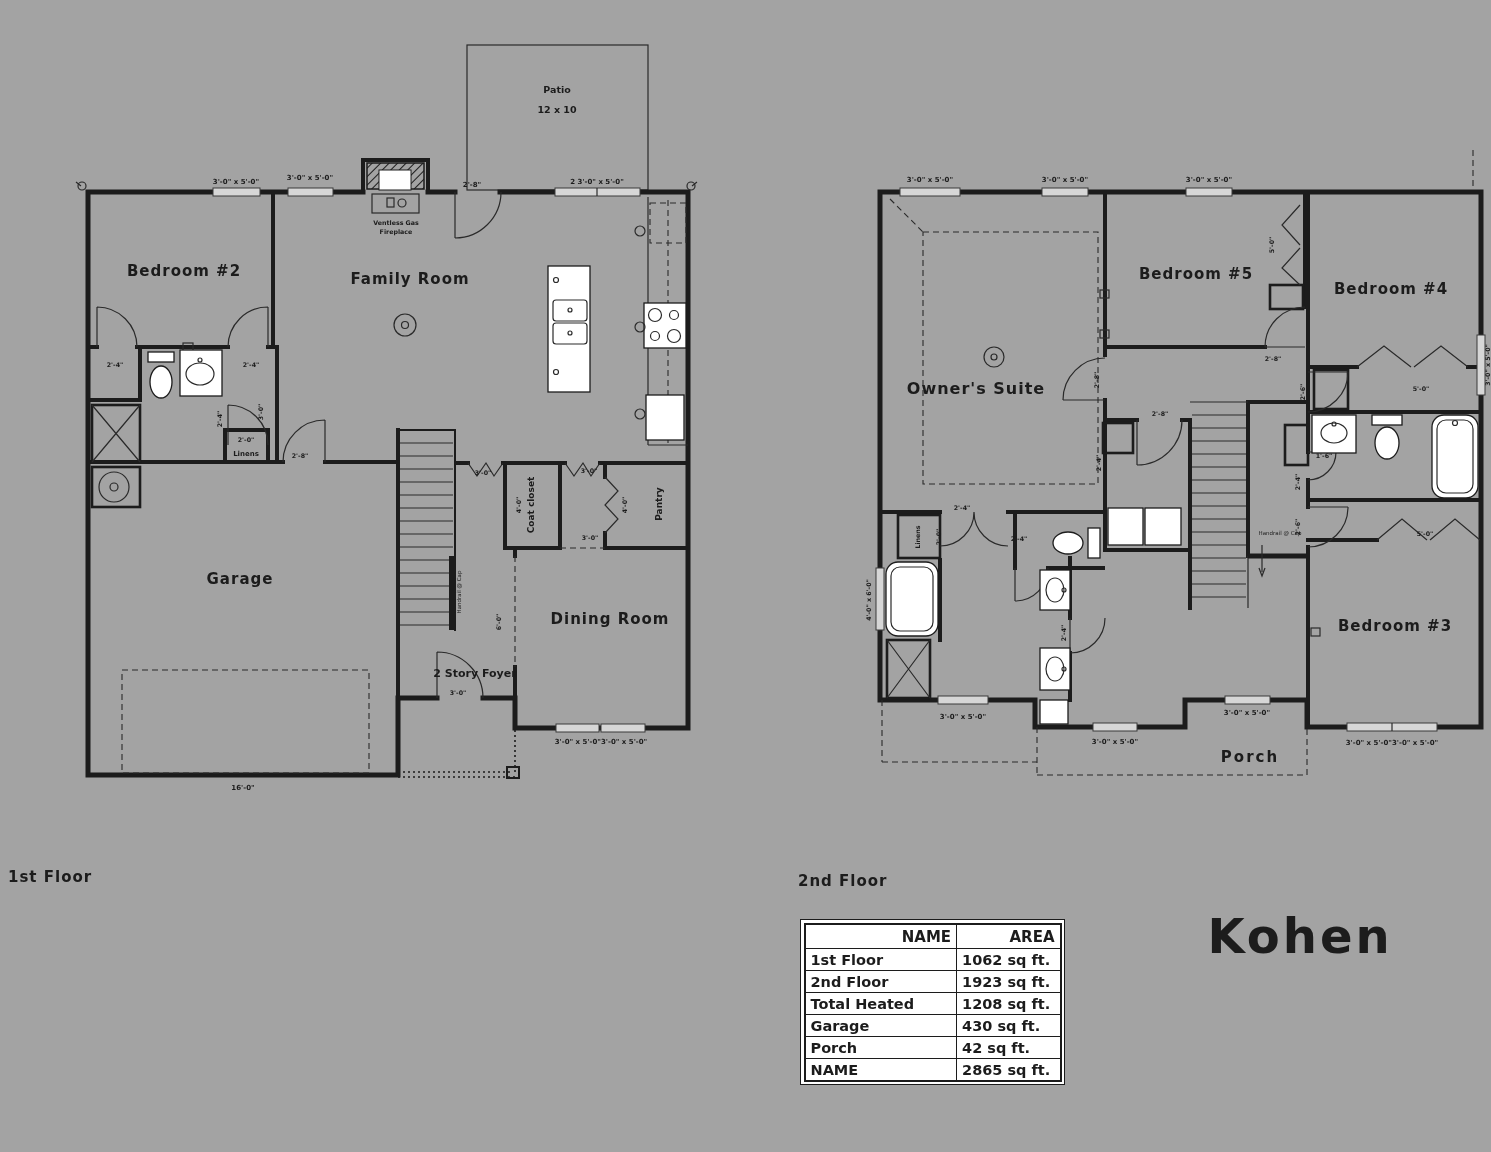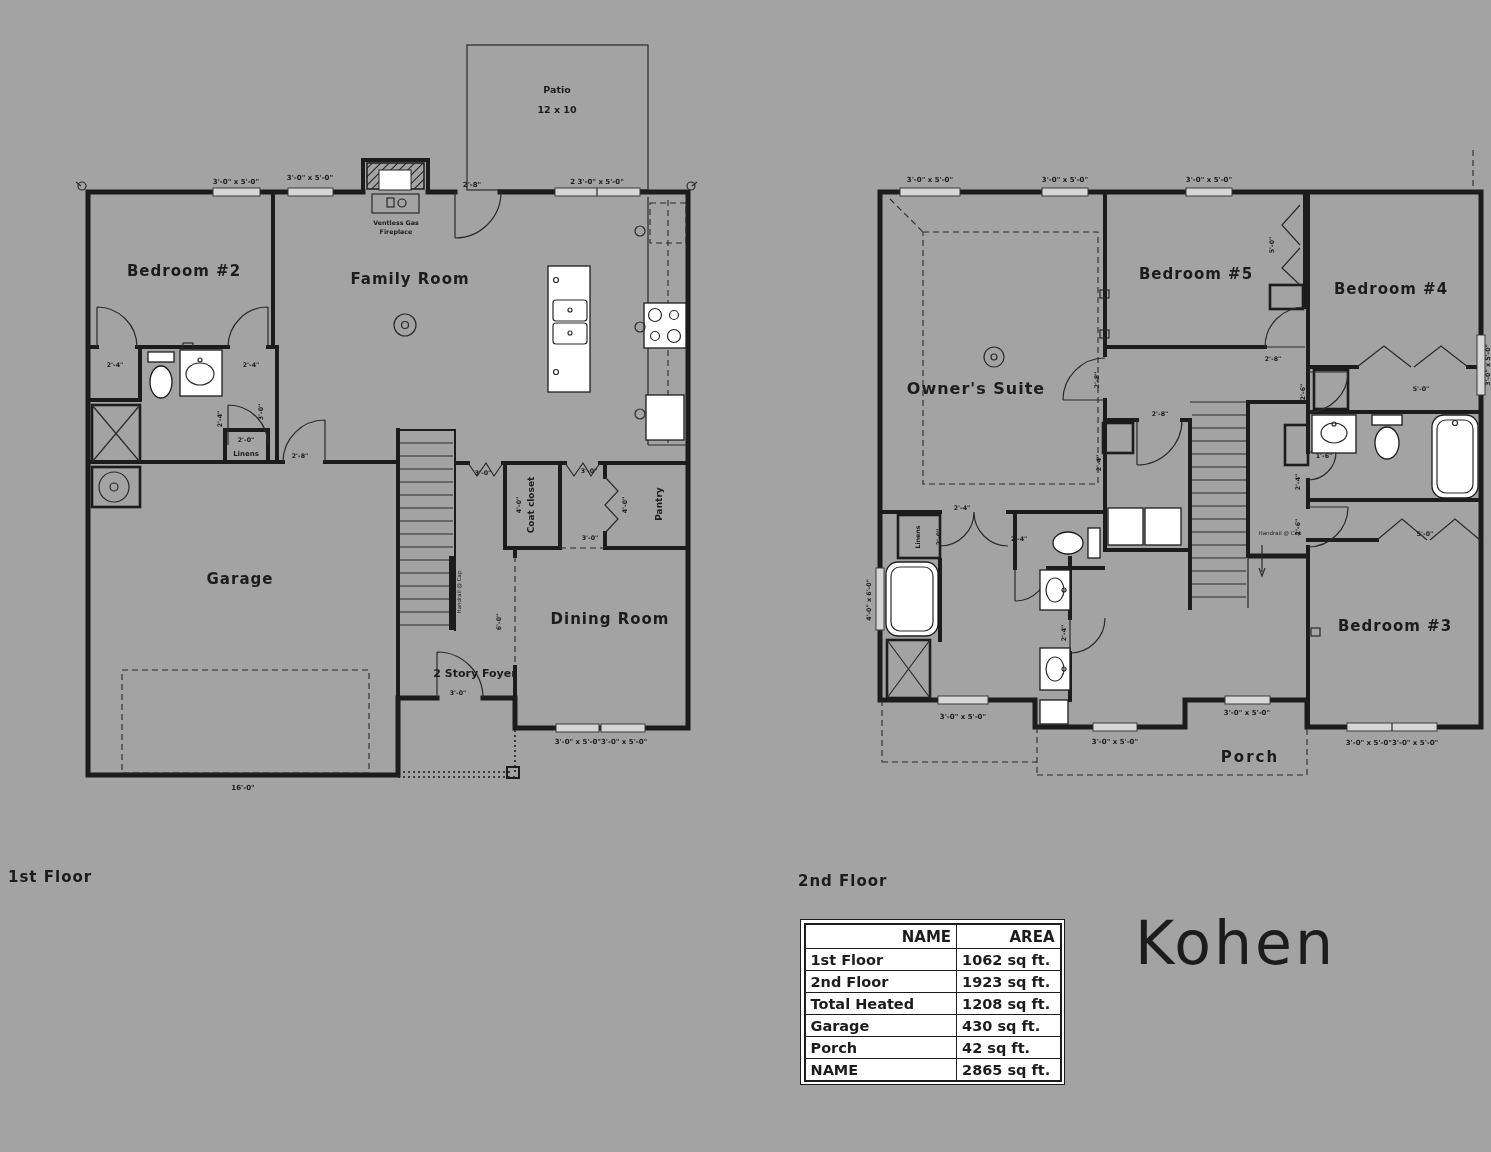--- a/index.html
+++ b/index.html
@@ -24,22 +24,22 @@
   .rp{font-size:9.5px;font-weight:bold;}
   .dim{font-size:7px;font-weight:bold;}
   .dim2{font-size:6.3px;font-weight:bold;}
   .tin{font-size:5.5px;}
   .porchlbl{font-size:15px;font-weight:bold;letter-spacing:2px;}
   
   .floor-label{position:absolute;font-size:15px;font-weight:bold;letter-spacing:1px;}
   .title-block{position:absolute;left:120px;top:916px;width:520px;text-align:center;
                font-weight:bold;font-size:46px;letter-spacing:2px;line-height:1.25;}
   .title-lot{font-size:43px;}
-  .plan-name{position:absolute;left:1135px;top:908px;width:330px;text-align:left;
-             font-weight:normal;font-size:60px;letter-spacing:3px;}
+  .plan-name{position:absolute;left:1135px;top:908px;width:330px;text-align:center;
+             font-weight:bold;font-size:48px;letter-spacing:3px;}
   
   .area-table{position:absolute;left:800px;top:919px;width:258px;border:1.5px solid #1c1c1c;
               padding:2.5px;background:#fff;}
   .area-inner{border:2px solid #1c1c1c;}
   .arow{display:flex;border-top:1.5px solid #1c1c1c;}
   .arow:first-child{border-top:none;}
   .acell{padding:3px 5px 2px 5px;font-size:14.5px;font-weight:bold;white-space:nowrap;overflow:hidden;}
   .aname{width:146px;border-right:1.5px solid #1c1c1c;text-align:left;}
   .aarea{width:96px;text-align:left;}
   .ahead{text-align:right;font-size:15px;}

